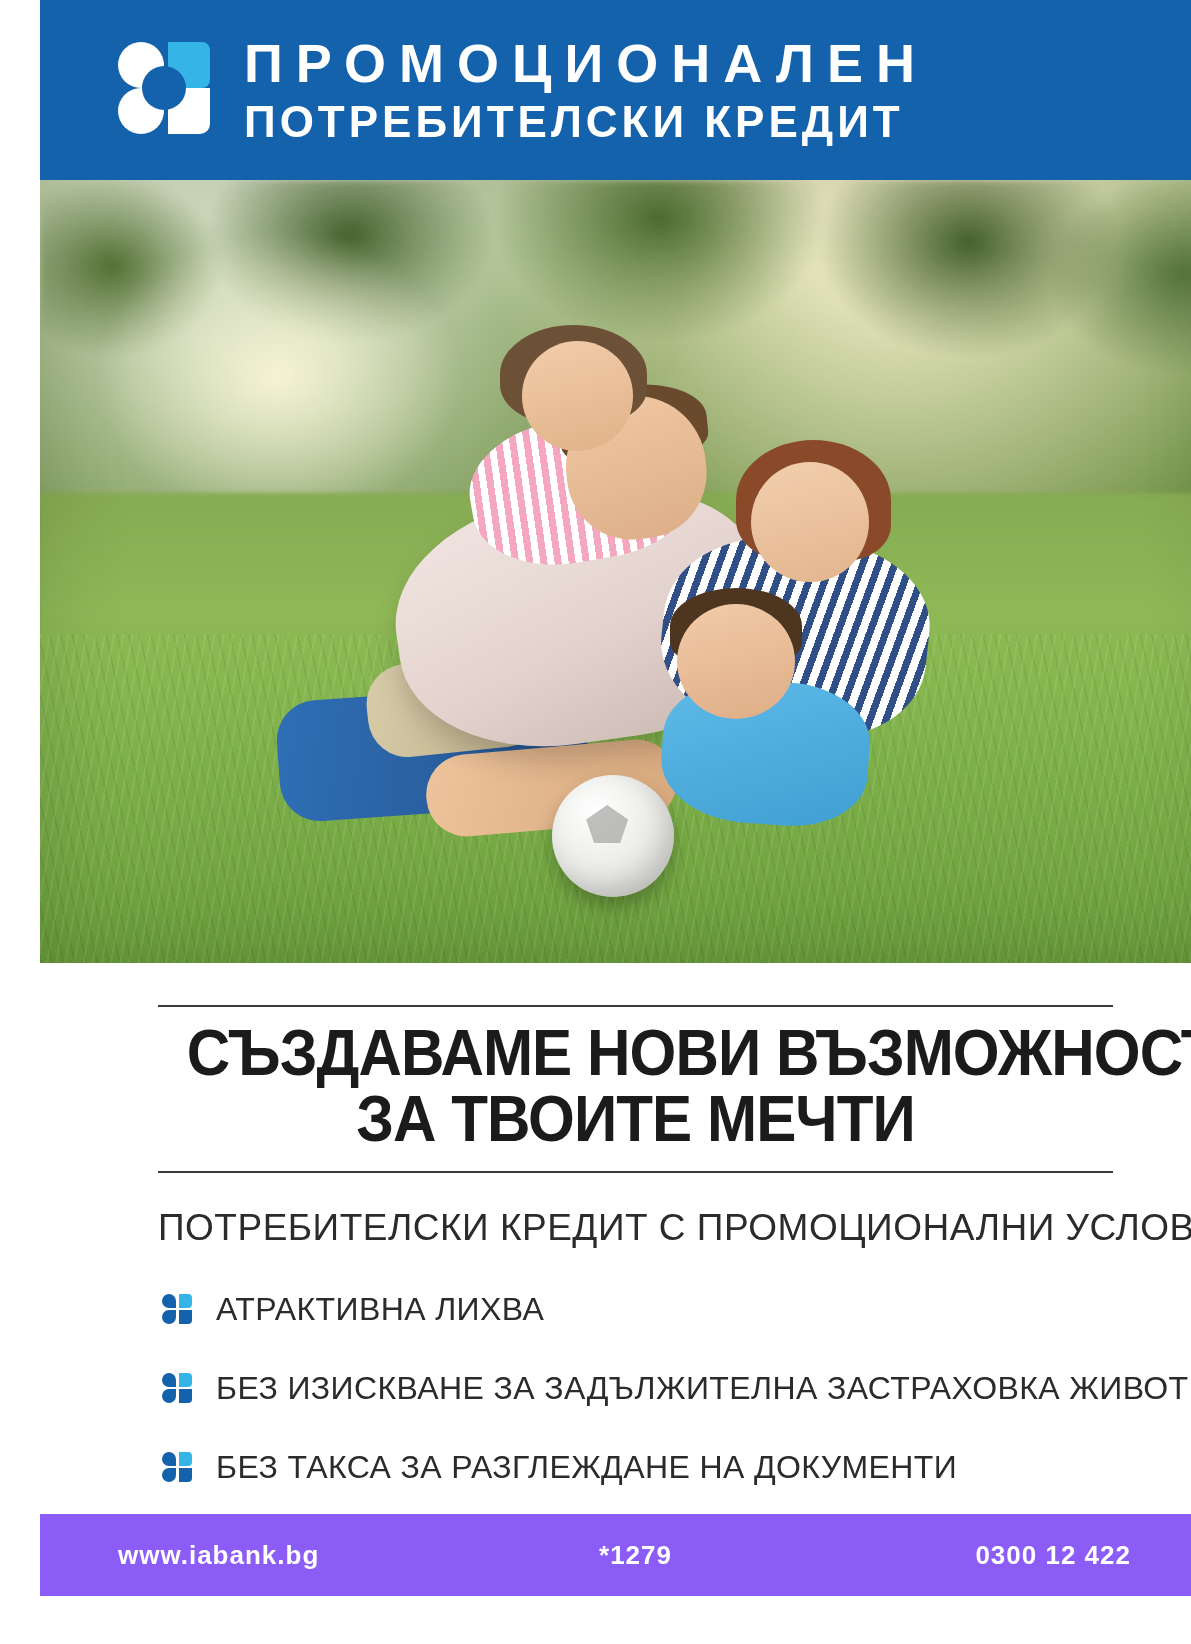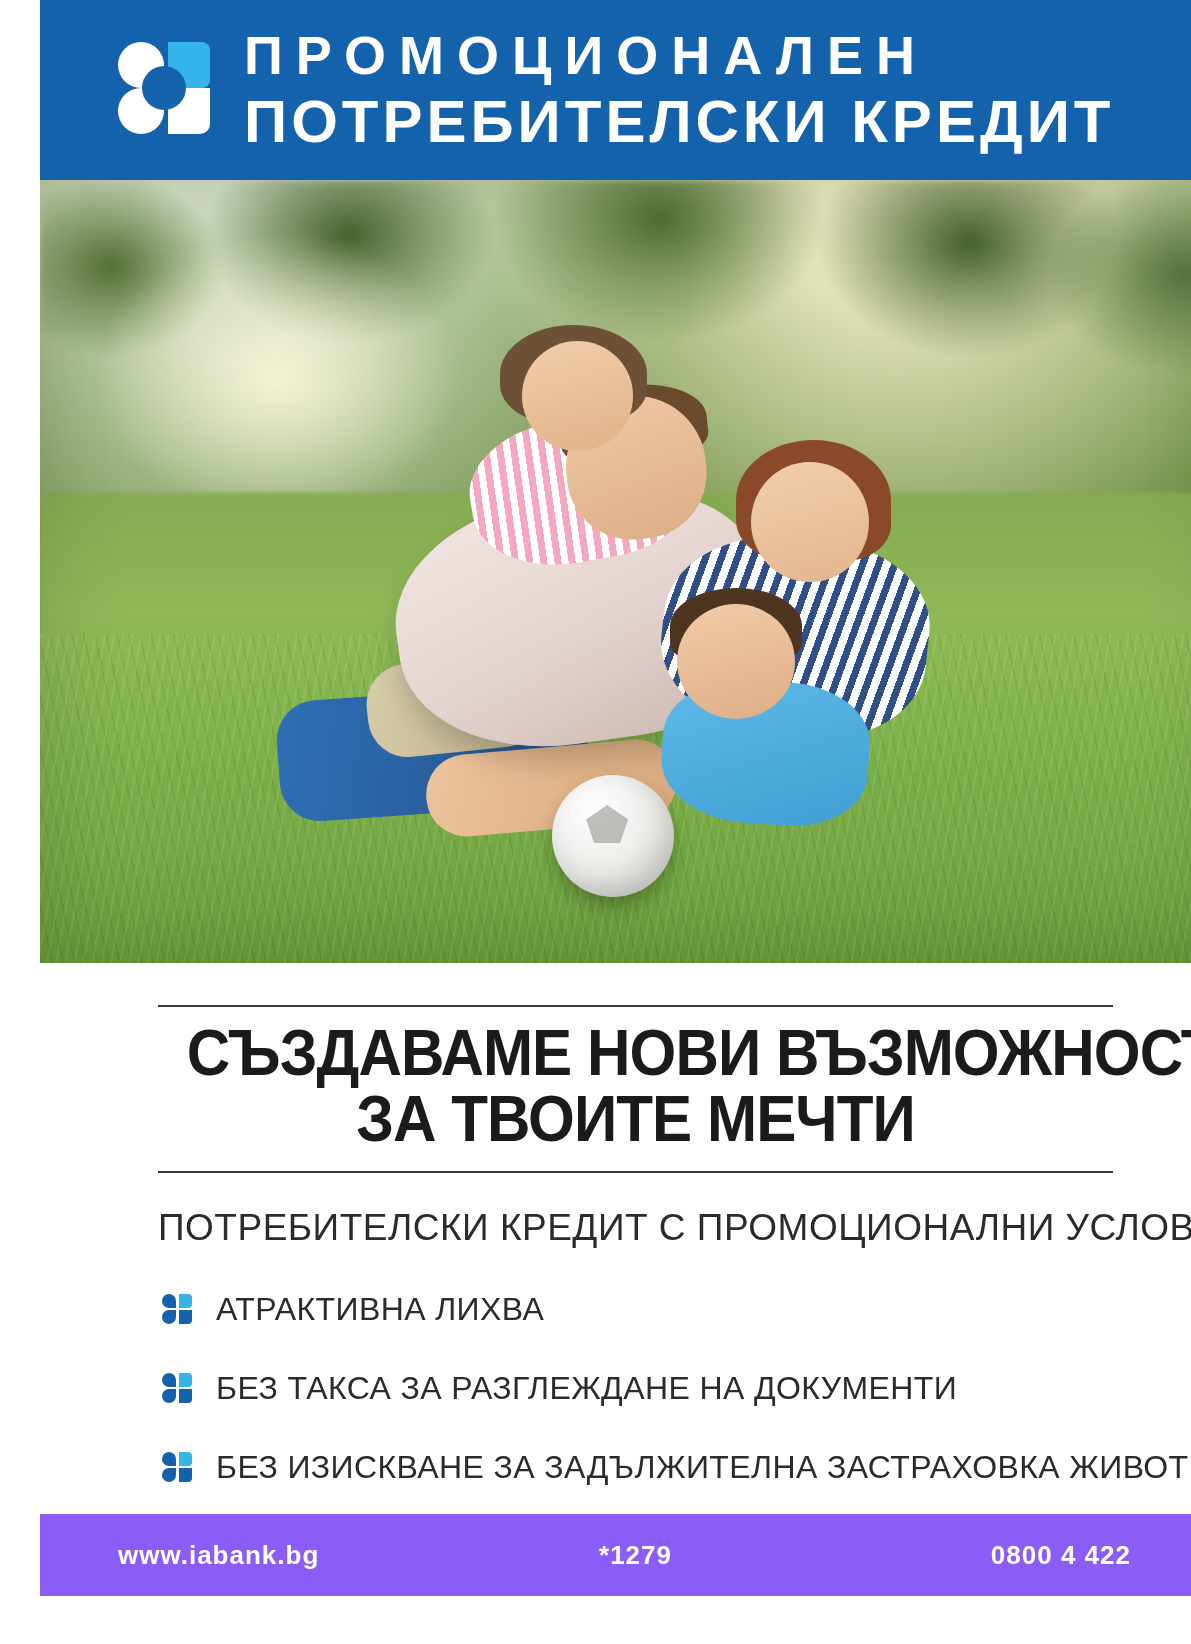--- a/index.html
+++ b/index.html
@@ -72,21 +72,21 @@
     color: #ffffff;
     line-height: 1.0;
   }
   .header-line1 {
     font-size: 54px;
     font-weight: bold;
     letter-spacing: 13px;
     white-space: nowrap;
   }
   .header-line2 {
-    font-size: 60px;
+    font-size: 44px;
     font-weight: bold;
     letter-spacing: 4px;
     margin-top: 10px;
     white-space: nowrap;
   }
 
   
   .hero {
     position: absolute;
     left: 0; top: 180px;
@@ -437,33 +437,33 @@
         </span>
         <span class="bullet-text">АТРАКТИВНА ЛИХВА</span>
       </li>
       <li class="bullet">
         <span class="bullet-icon">
           <span class="q1"></span>
             <span class="q2"></span>
             <span class="q3"></span>
             <span class="q4"></span>
         </span>
-        <span class="bullet-text">БЕЗ ТАКСА ЗА РАЗГЛЕЖДАНЕ НА ДОКУМЕНТИ</span>
+        <span class="bullet-text">БЕЗ ИЗИСКВАНЕ ЗА ЗАДЪЛЖИТЕЛНА ЗАСТРАХОВКА ЖИВОТ</span>
       </li>
       <li class="bullet">
         <span class="bullet-icon">
           <span class="q1"></span>
             <span class="q2"></span>
             <span class="q3"></span>
             <span class="q4"></span>
         </span>
-        <span class="bullet-text">БЕЗ ИЗИСКВАНЕ ЗА ЗАДЪЛЖИТЕЛНА ЗАСТРАХОВКА ЖИВОТ</span>
+        <span class="bullet-text">БЕЗ ТАКСА ЗА РАЗГЛЕЖДАНЕ НА ДОКУМЕНТИ</span>
       </li>
     </ul>
   </div>
 
   <div class="footer">
     <span class="footer-left">www.iabank.bg</span>
     <span class="footer-center">*1279</span>
-    <span class="footer-right">0800 4 422</span>
+    <span class="footer-right">0300 12 422</span>
   </div>
 
 </div>
 
 </body></html>

